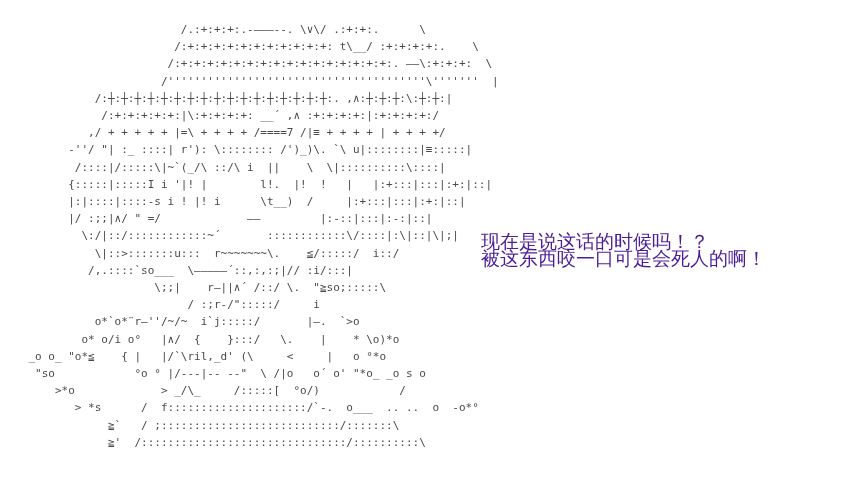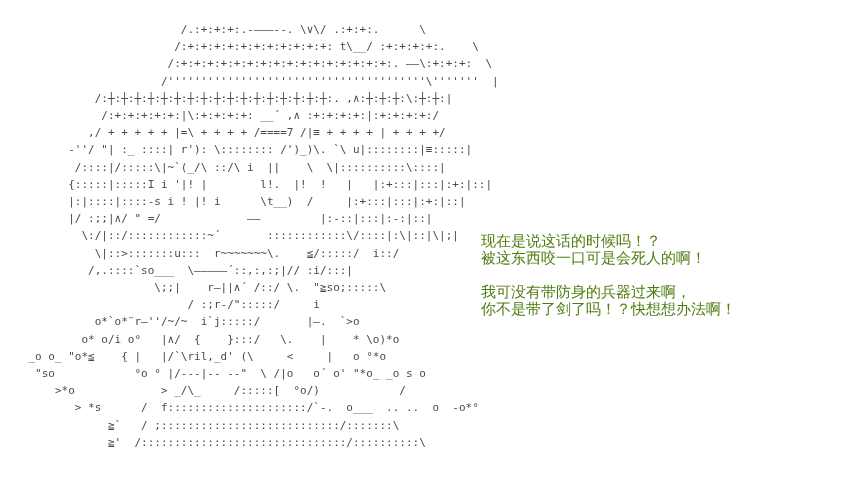--- a/index.html
+++ b/index.html
@@ -24,23 +24,23 @@
     font-size: 11px;
     line-height: 17.2px;
     color: #4a4a4a;
     white-space: pre;
     letter-spacing: 0;
   }
   .dialogue {
     position: absolute;
     left: 481px;
     font-family: "DejaVu Sans", sans-serif;
-    font-size: 15px;
+    font-size: 19px;
     line-height: 17px;
-    color: #4d7c0f;
+    color: #4c1d95;
     white-space: pre-line;
   }
   .dialogue.block-1 { top: 233px; }
   .dialogue.block-2 { top: 284px; }
 </style>
 </head>
 <body>
 
 <div class="screen">
 
@@ -66,16 +66,14 @@
     _o o_ "o*≦    { |   |/`\ril,_d' (\     &lt;     |   o °*o
      "so            °o ° |/---|-- --"  \ /|o   o´ o' "*o_ _o s o
         &gt;*o             &gt; _/\_     /:::::[  °o/)            /
            &gt; *s      /  f:::::::::::::::::::::/`-.  o___  .. ..  o  -o*°
                 ≧`   / ;:::::::::::::::::::::::::::/:::::::\
                 ≧'  /:::::::::::::::::::::::::::::::/::::::::::\</pre>
 
   <div class="dialogue block-1">现在是说这话的时候吗！？
 被这东西咬一口可是会死人的啊！</div>
 
-  <div class="dialogue block-2">我可没有带防身的兵器过来啊，
-你不是带了剑了吗！？快想想办法啊！</div>
 
 </div>
 
 </body></html>

